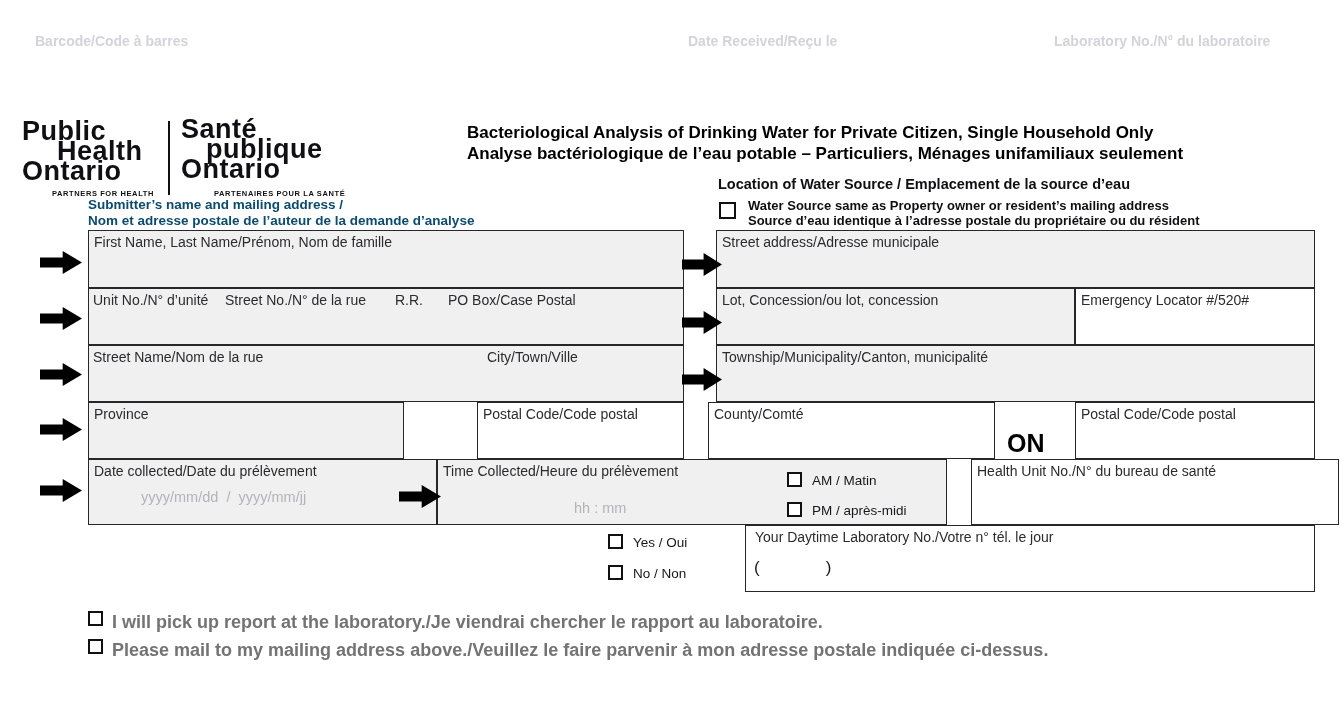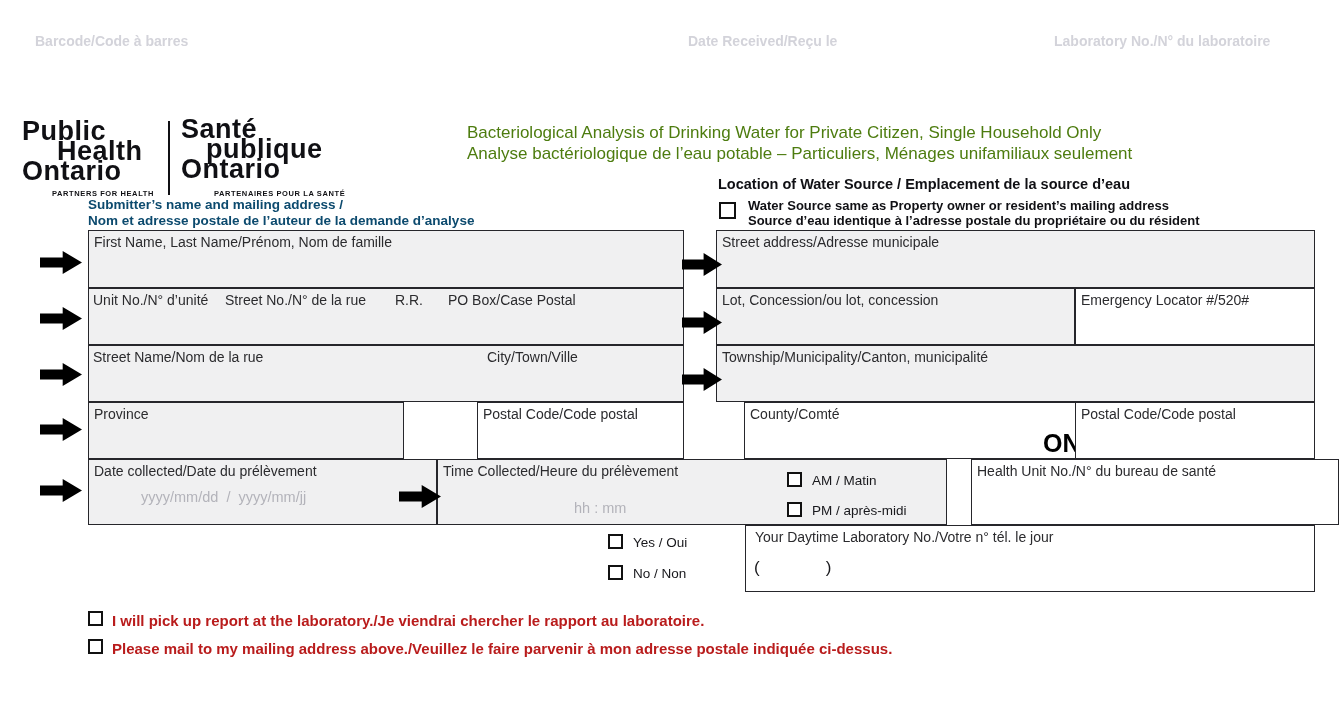--- a/index.html
+++ b/index.html
@@ -11,33 +11,33 @@
     --ph:#b3b3ba;
   }
   *{box-sizing:border-box;margin:0;padding:0}
   body{background:#fff;font-family:"Liberation Sans",sans-serif;color:var(--ink)}
   .page{position:relative;width:1341px;height:711px;background:#fff;overflow:hidden}
   .abs{position:absolute}
   .faint{font-weight:700;font-size:14px;color:var(--faint)}
   .logo-line{font-weight:700;font-size:27px;letter-spacing:.5px;color:#101014;line-height:1}
   .logo-tag{font-weight:700;font-size:7.5px;letter-spacing:.6px;color:#101014}
   .logo-div{width:2px;background:#101014}
-  .title{font-weight:400;font-size:17px;line-height:21px;color:#4d7c0f}
+  .title{font-weight:700;font-size:17px;line-height:21px;color:#000000}
   .sec-head{font-weight:700;font-size:13.5px;line-height:16px;color:#0c4a6e}
   .loc-head{font-weight:700;font-size:14.5px;color:#101014}
   .cb-text{font-weight:700;font-size:13px;line-height:15px;color:#101014}
   .cell{position:absolute;border:1.5px solid var(--border);background:#fff}
   .cell.gray{background:var(--cellgray)}
   .cell-label{position:absolute;left:5px;top:3px;font-size:14px;color:var(--label);white-space:nowrap}
   .inline-label{position:absolute;font-size:14px;color:var(--label);white-space:nowrap}
   .placeholder{position:absolute;font-size:14.5px;color:var(--ph);white-space:pre}
   .cb{position:absolute;width:15px;height:15px;border:2.5px solid #111;background:#fff}
   .cb.big{width:17px;height:17px}
   .cb-opt-label{position:absolute;font-size:13.5px;color:#18181c;white-space:nowrap}
-  .opt-text{position:absolute;font-weight:700;font-size:15px;color:#b91c1c;white-space:nowrap}
+  .opt-text{position:absolute;font-weight:700;font-size:18px;color:#737373;white-space:nowrap}
   .arrow{position:absolute;background:#000;
     clip-path:polygon(0 28%,54% 28%,54% 0,100% 50%,54% 100%,54% 72%,0 72%)}
   .on-value{position:absolute;font-weight:700;font-size:25px;color:#000000}
   .phone-paren{position:absolute;font-size:17px;color:#18181c;white-space:pre}
 </style>
 </head>
 <body>
 
 <div class="page">
 
@@ -97,21 +97,21 @@
   </div>
   <div class="cell gray" style="left:716px;top:288px;width:359px;height:57px">
     <div class="cell-label">Lot, Concession/ou lot, concession</div>
   </div>
   <div class="cell" style="left:1075px;top:288px;width:240px;height:57px">
     <div class="cell-label">Emergency Locator #/520#</div>
   </div>
   <div class="cell gray" style="left:716px;top:345px;width:599px;height:57px">
     <div class="cell-label">Township/Municipality/Canton, municipalité</div>
   </div>
-  <div class="cell" style="left:744px;top:402px;width:346px;height:57px">
+  <div class="cell" style="left:708px;top:402px;width:287px;height:57px">
     <div class="cell-label">County/Comté</div>
     <div class="on-value" style="left:298px;top:26px">ON</div>
   </div>
   <div class="cell" style="left:1075px;top:402px;width:240px;height:57px">
     <div class="cell-label">Postal Code/Code postal</div>
   </div>
 
   <div class="cell gray" style="left:88px;top:459px;width:349px;height:66px">
     <div class="cell-label">Date collected/Date du prélèvement</div>
     <div class="placeholder" style="left:52px;top:29px">yyyy/mm/dd  /  yyyy/mm/jj</div>

